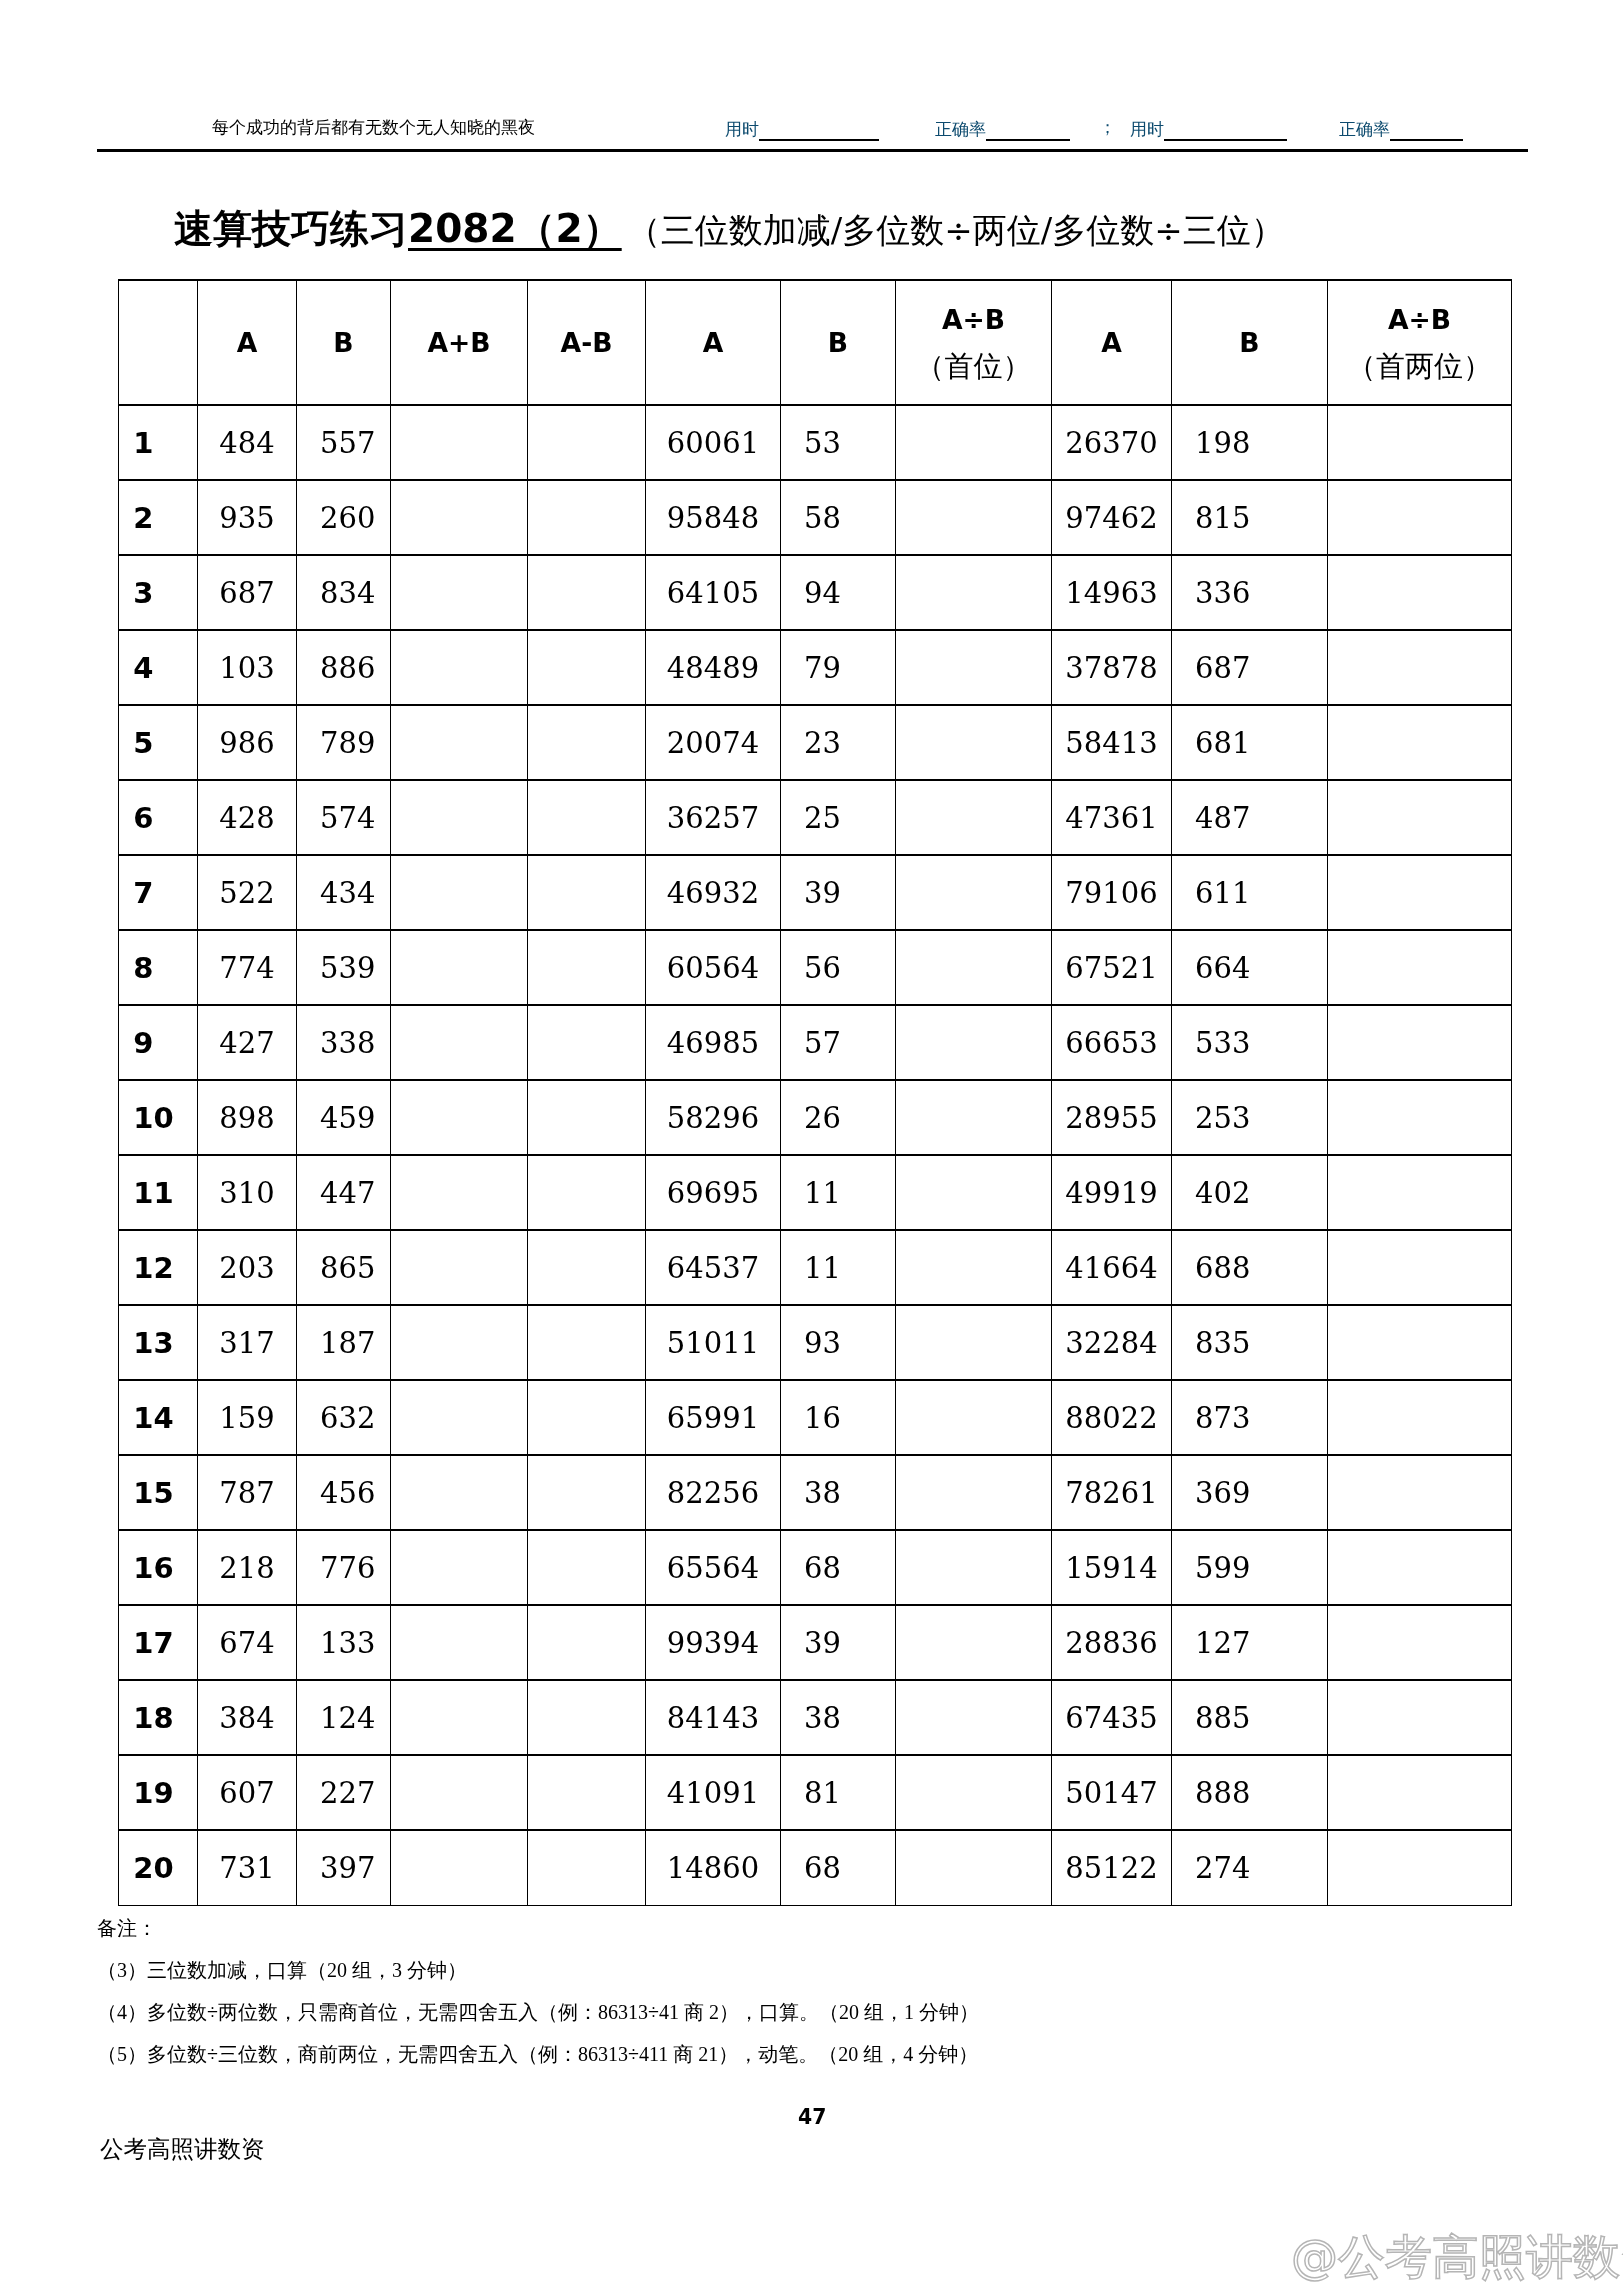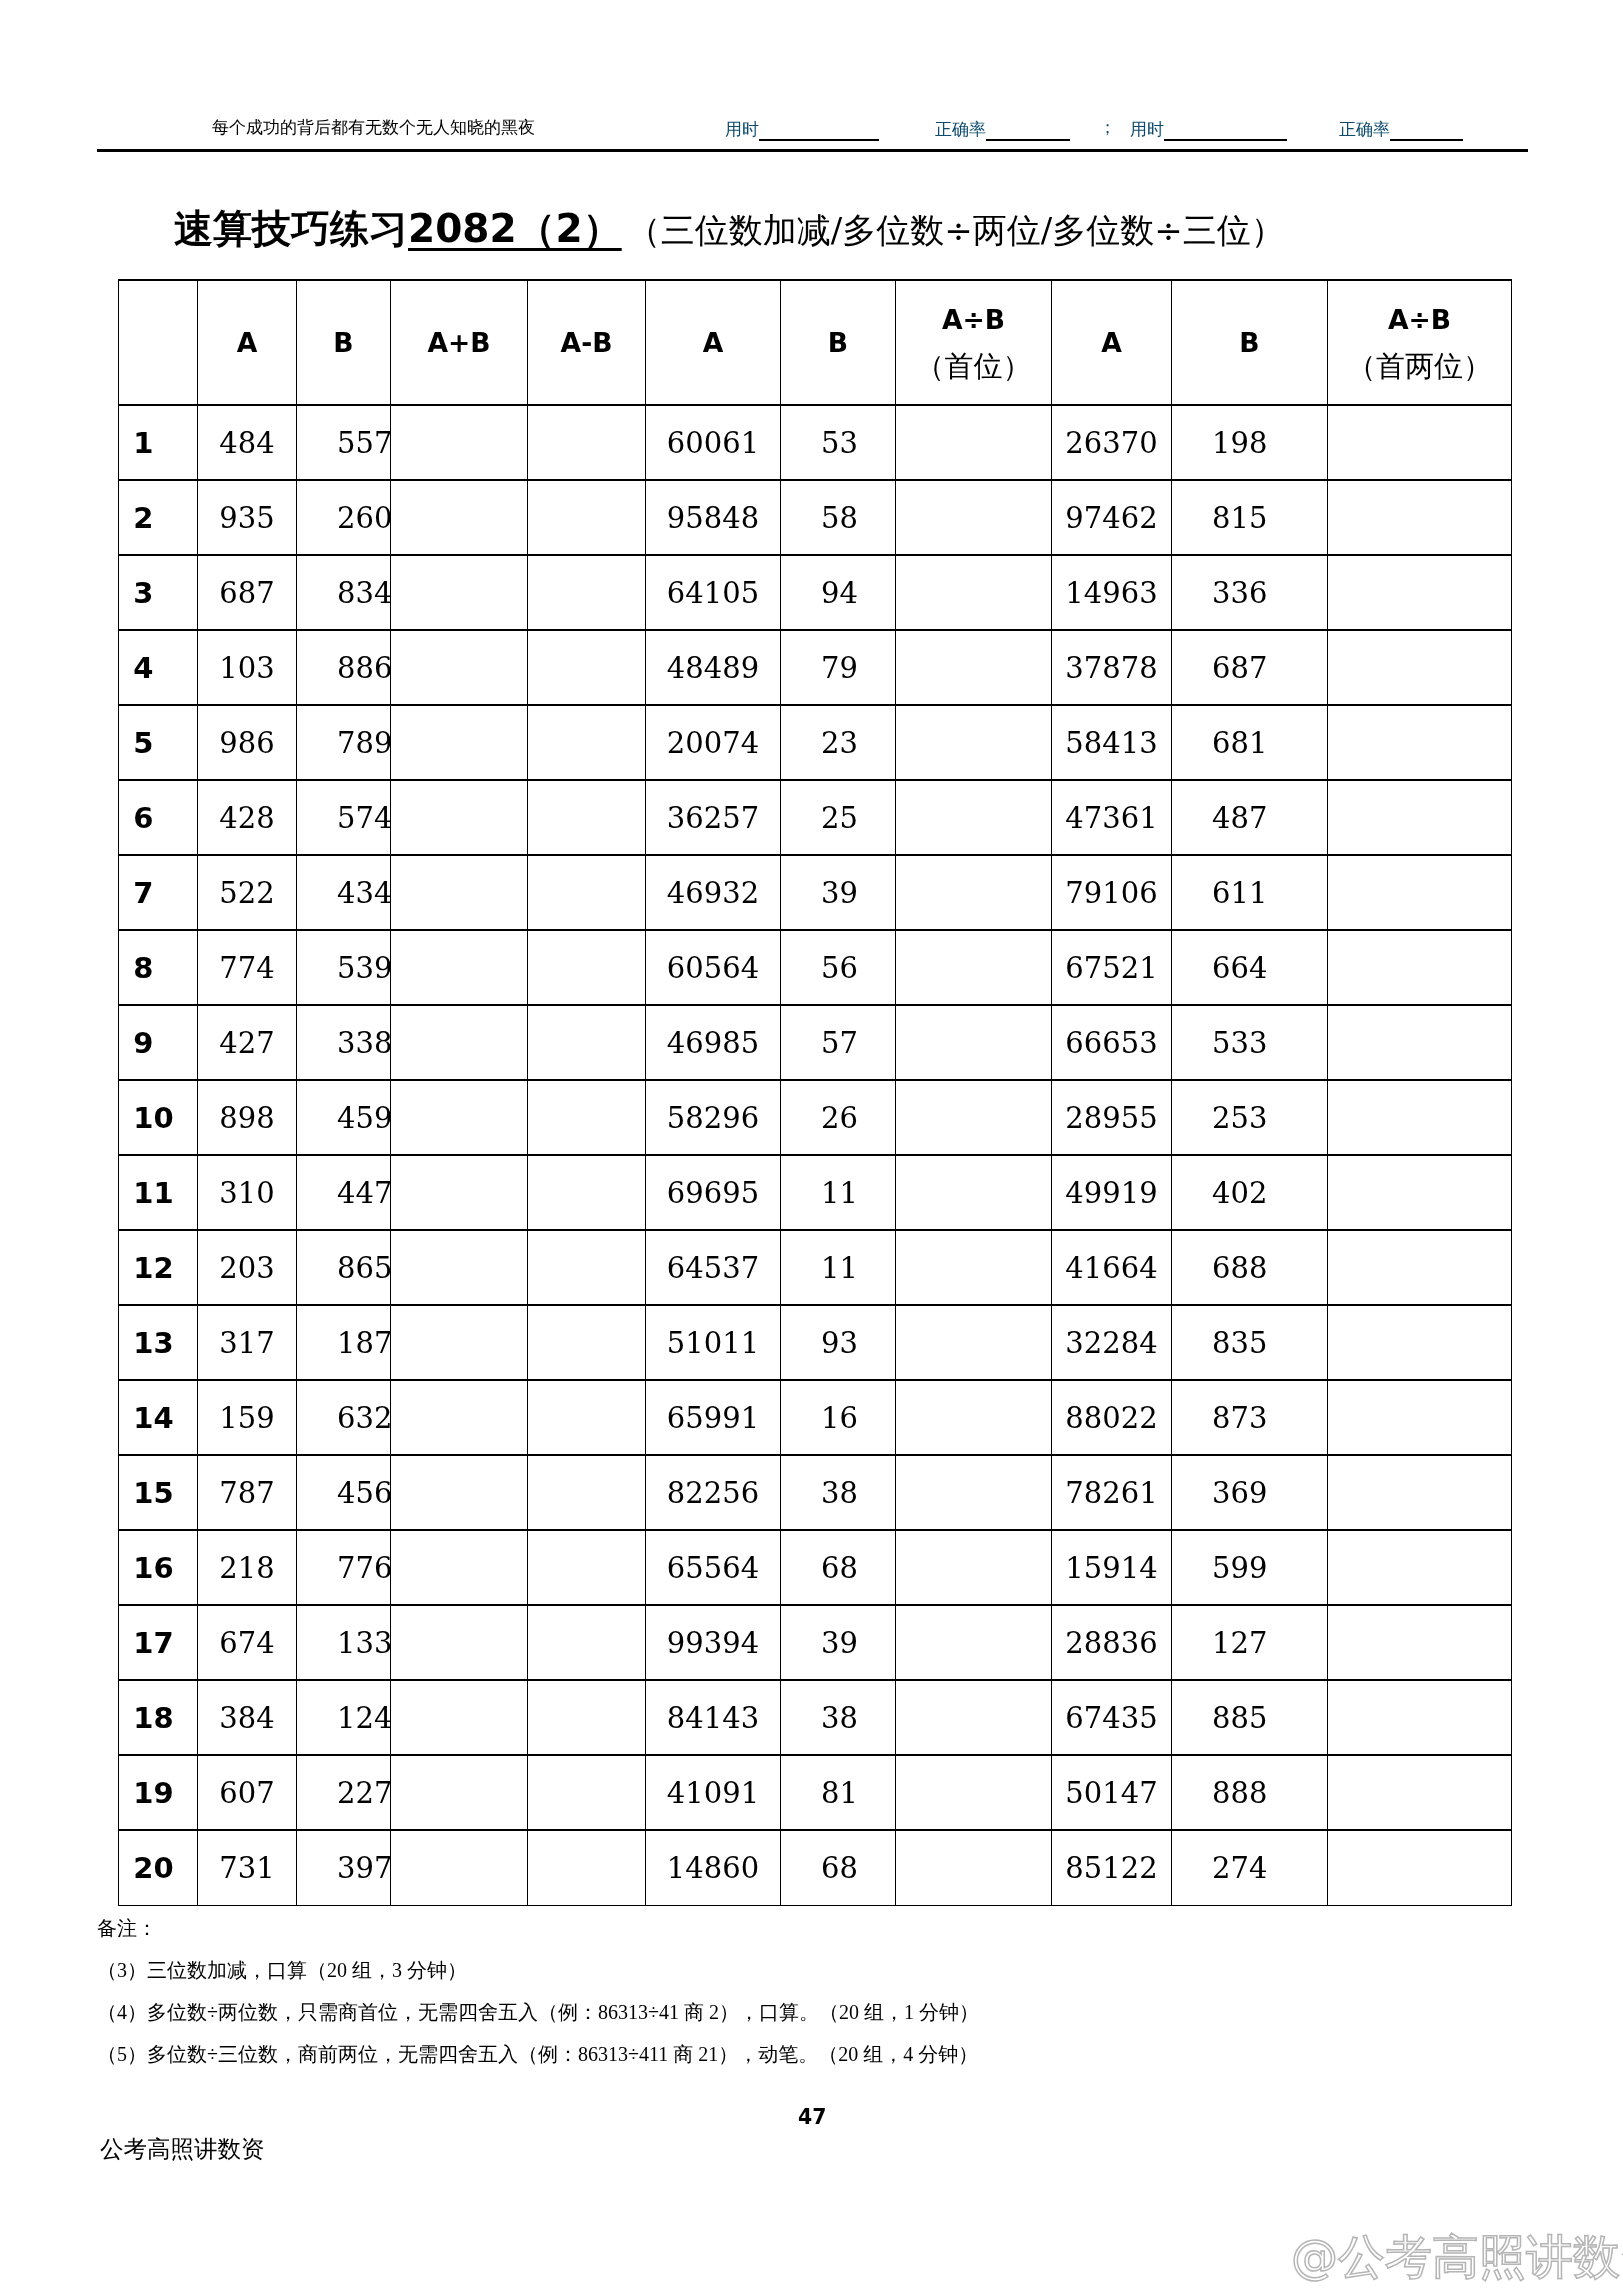--- a/index.html
+++ b/index.html
@@ -14,21 +14,21 @@
   .title .sub { font-weight: normal; font-size: 34px; font-family: "DejaVu Serif", serif; margin-left: 5.1px; }
   table.grid { position: absolute; left: 118px; top: 279px; width: 1393px; border-collapse: collapse; table-layout: fixed; }
   table.grid th, table.grid td { border: 1.5px solid #000; text-align: center; padding: 0; }
   table.grid tr { border-top: 2.6px solid #000; }
   table.grid thead tr { height: 125px; }
   table.grid tbody tr { height: 75px; }
   table.grid th { font-family: "DejaVu Sans", sans-serif; font-weight: bold; font-size: 26.6px; line-height: 46px; }
   table.grid th .sub2 { font-weight: normal; font-family: "DejaVu Serif", serif; font-size: 29px; display: block; }
   table.grid td { font-family: "DejaVu Serif", serif; font-size: 29px; }
   table.grid td.idx { text-align: left; padding-left: 14.3px; font-family: "DejaVu Sans", sans-serif; font-weight: bold; }
-  table.grid td.bcol { text-align: left; padding-left: 40px; }
+  table.grid td.bcol { text-align: left; padding-left: 23px; }
   .notes { position: absolute; left: 97px; top: 1907px; font-family: Liberation Serif, serif; font-size: 20px; line-height: 42px; white-space: nowrap; }
   .pagenum { position: absolute; left: 798px; top: 2105px; font-family: "DejaVu Sans", sans-serif; font-weight: bold; font-size: 20.4px; }
   .footer-left { position: absolute; left: 100px; top: 2133px; font-family: Liberation Serif, serif; font-size: 23.5px; }
   .watermark { position: absolute; left: 1291px; top: 2226px; font-family: "DejaVu Sans", sans-serif; font-size: 47px; color: #ffffff; -webkit-text-stroke: 1.5px #b5b5b5; white-space: nowrap; }
 </style>
 </head>
 <body>
 
 <div class="hdr">
   <span class="motto">每个成功的背后都有无数个无人知晓的黑夜</span>

